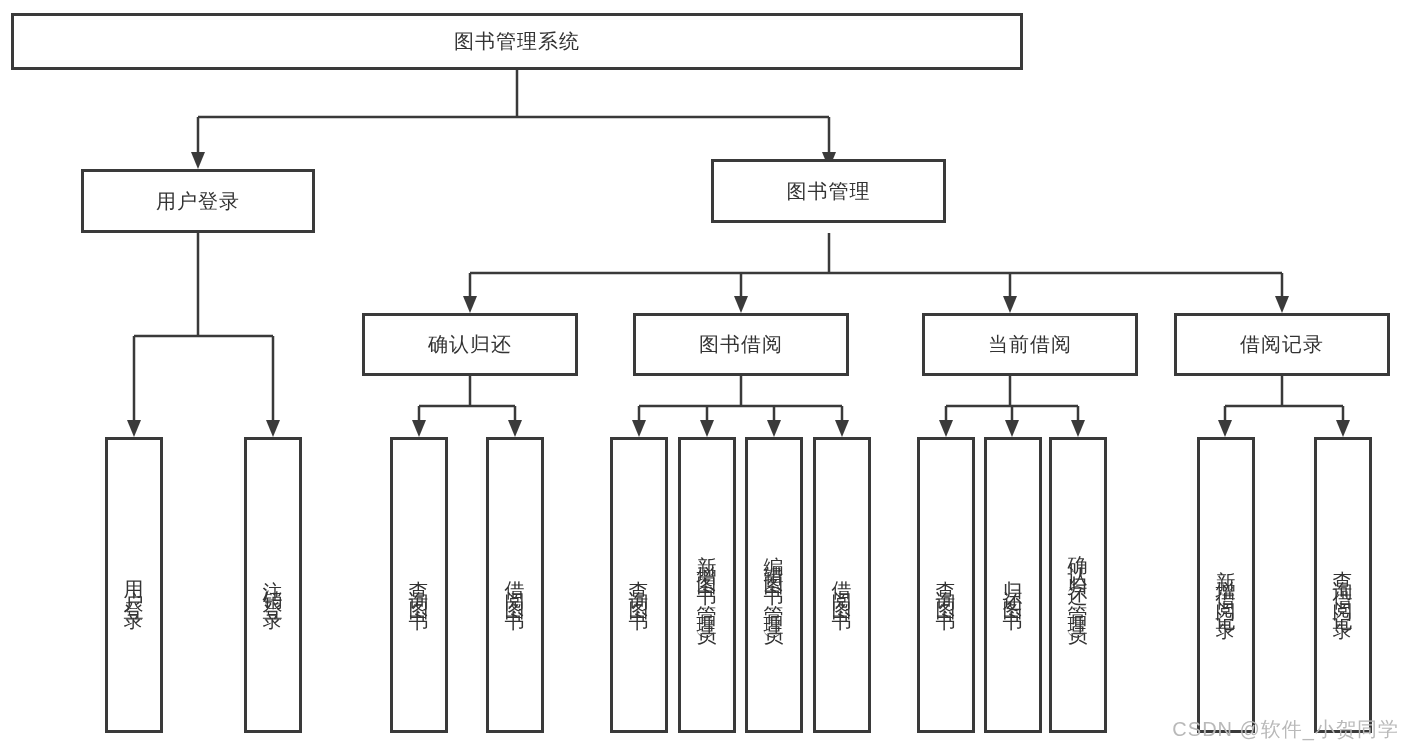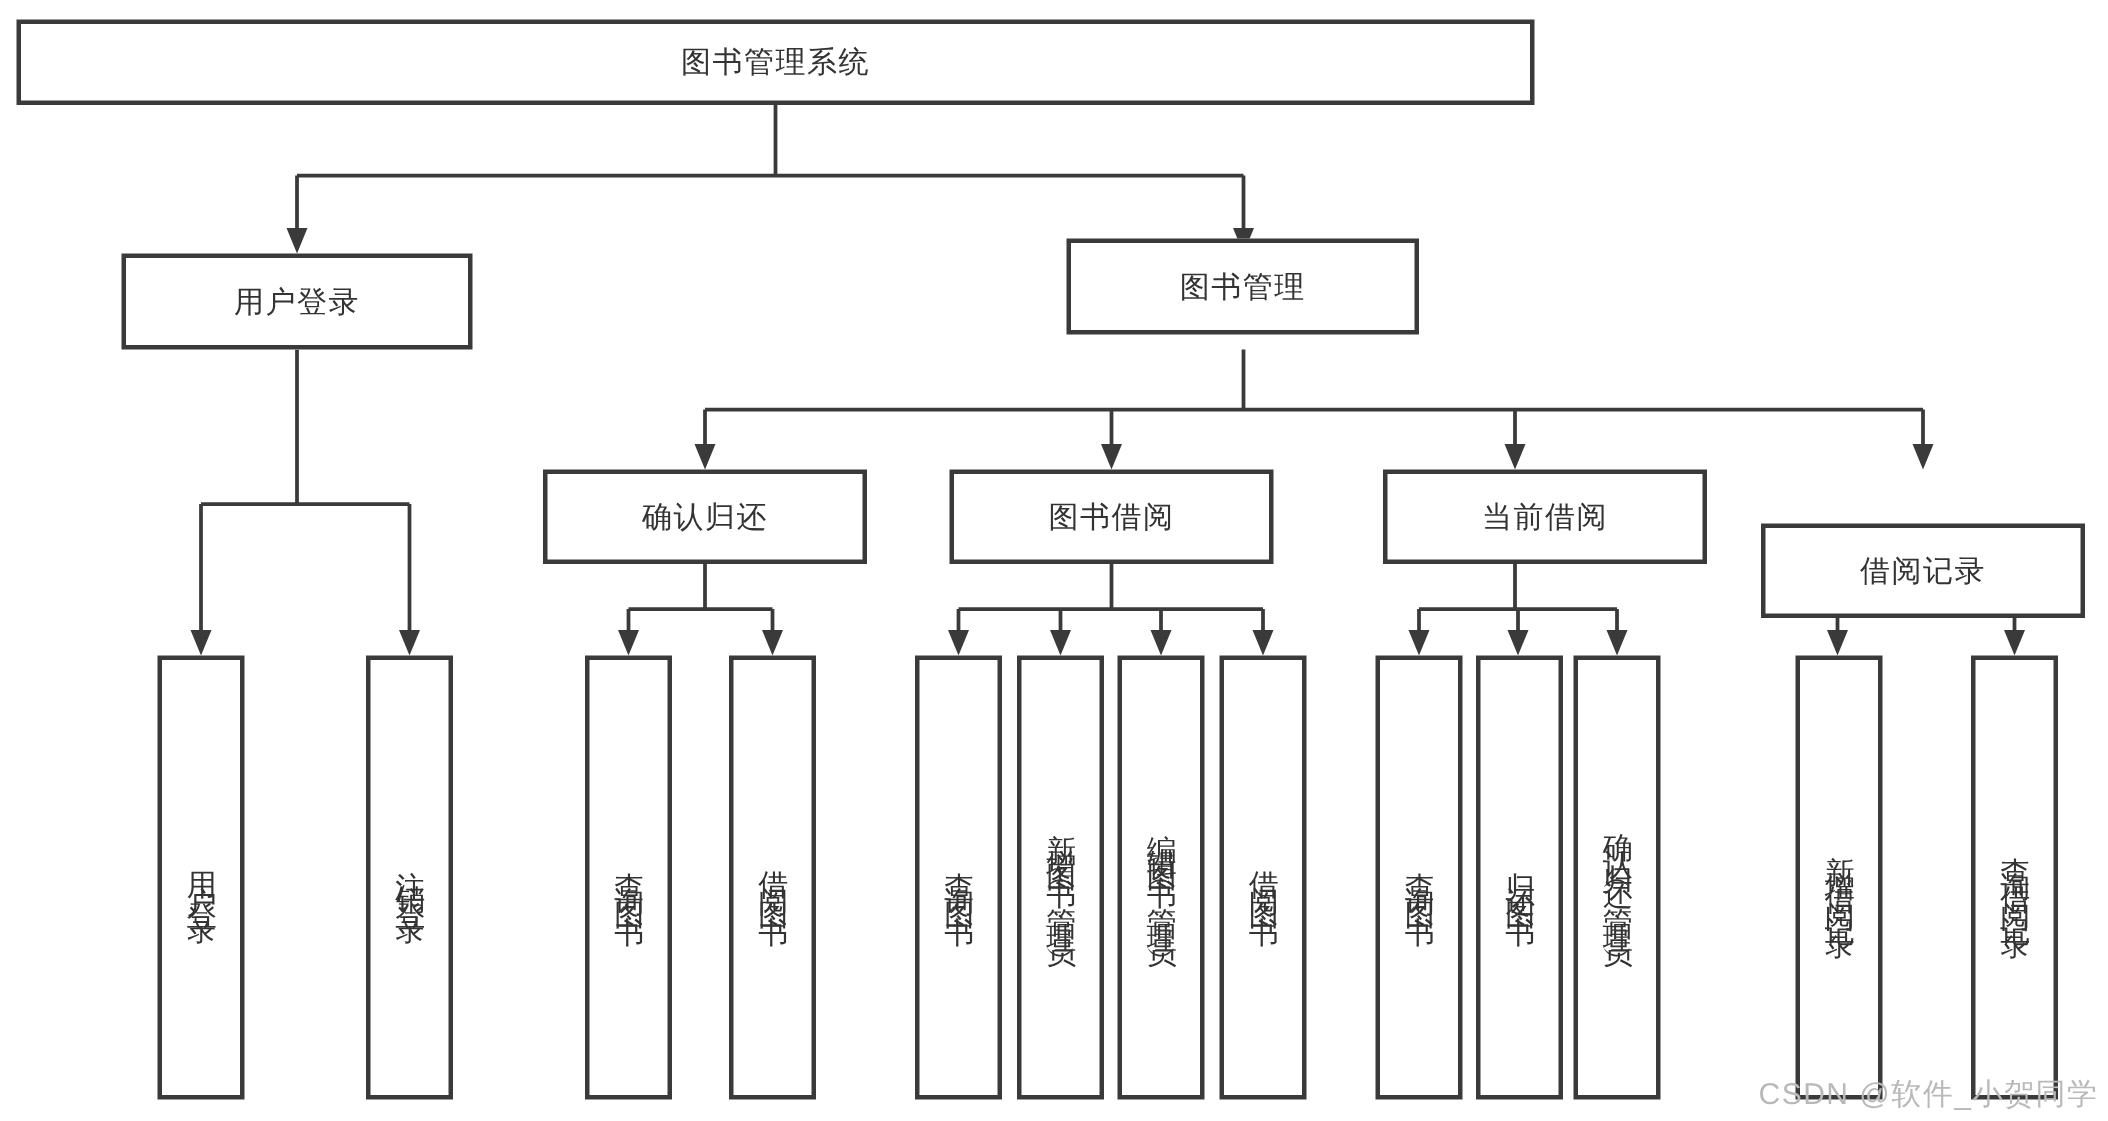--- a/index.html
+++ b/index.html
@@ -46,21 +46,21 @@
   }
   
   .n-root   { left: 11px;  top: 13px;  width: 1012px; height: 57px; }
   
   .n-ulogin { left: 81px;  top: 169px; width: 234px; height: 64px; }
   .n-bmgmt  { left: 711px; top: 159px; width: 235px; height: 64px; }
   
   .n-nbr    { left: 362px;  top: 313px; width: 216px; height: 63px; }
   .n-bb     { left: 633px;  top: 313px; width: 216px; height: 63px; justify-content: center; }
   .n-cb     { left: 922px;  top: 313px; width: 216px; height: 63px; }
-  .n-br     { left: 1174px; top: 313px; width: 216px; height: 63px; margin-top: 36px; }
+  .n-br     { left: 1174px; top: 313px; width: 216px; height: 63px; }
   
   .leaf { top: 437px; width: 58px; height: 296px; }
   .l-1  { left: 105px; }
   .l-2  { left: 244px; }
   .l-3  { left: 390px; }
   .l-4  { left: 486px; }
   .l-5  { left: 610px; }
   .l-6  { left: 678px; }
   .l-7  { left: 745px; }
   .l-8  { left: 813px; }

